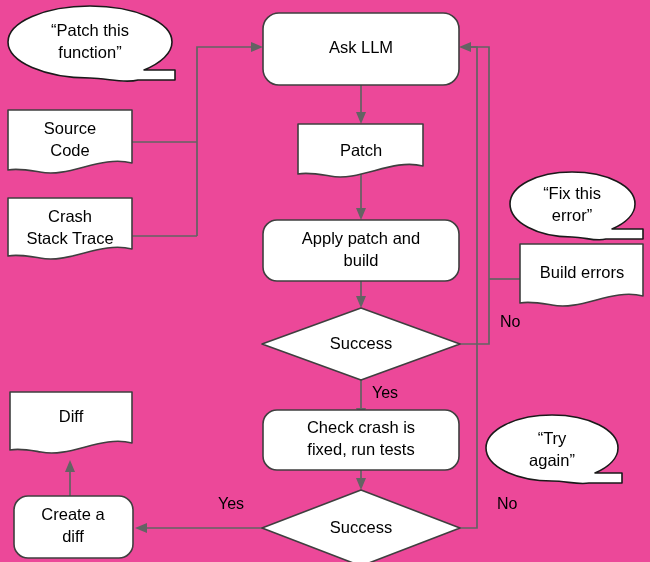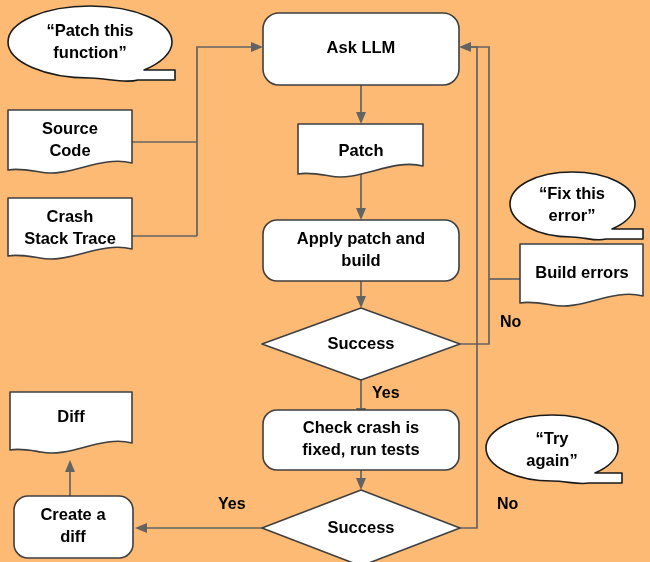--- a/index.html
+++ b/index.html
@@ -4,24 +4,23 @@
 <style>
   html, body {
     margin: 0;
     padding: 0;
     background: #ffffff;
   }
   #canvas {
     position: relative;
     width: 650px;
     height: 562px;
-    background: #fdba74;
+    background: #ec4899;
     font-family: "Liberation Sans", sans-serif;
     overflow: hidden;
-    font-weight: bold;
   }
   svg.flow {
     position: absolute;
     top: 0;
     left: 0;
     width: 650px;
     height: 562px;
   }
   .shape {
     fill: #ffffff;

